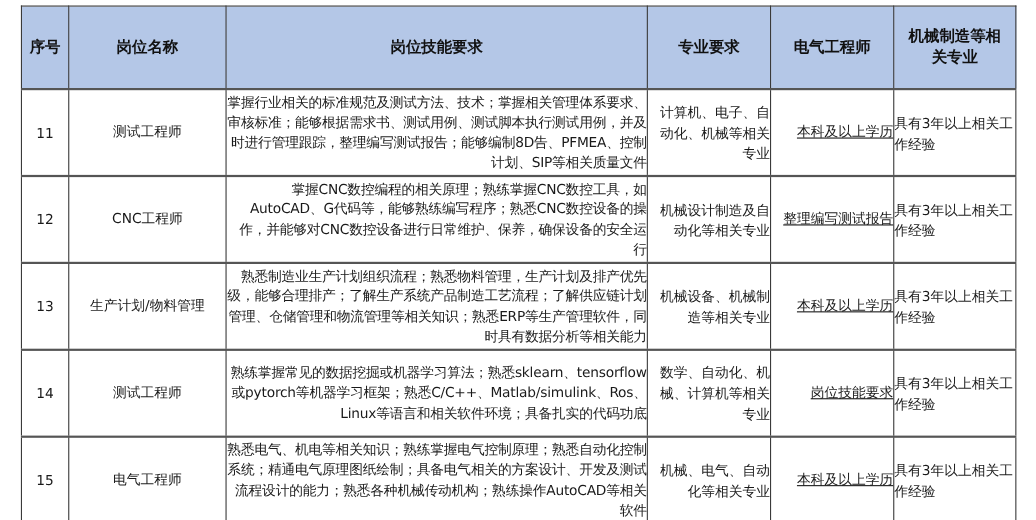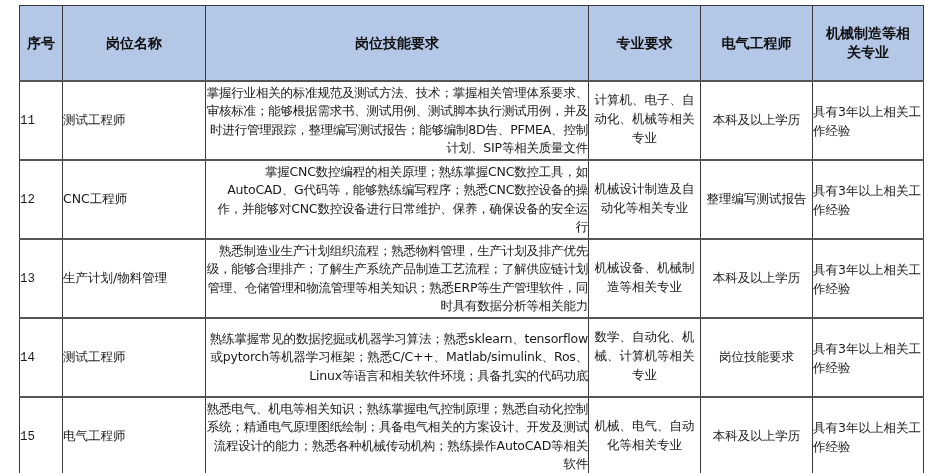--- a/index.html
+++ b/index.html
@@ -3,25 +3,25 @@
 <meta charset="utf-8">
 <style>
   html, body { margin: 0; padding: 0; background: #ffffff; }
   body { width: 942px; height: 473px; position: relative; overflow: hidden;
          font-family: "DejaVu Sans", "Liberation Sans", sans-serif; color: #1a1a1a; }
   table.jobs { position: absolute; left: 19px; top: 5px; border-collapse: collapse; table-layout: fixed; width: 904px; }
   table.jobs th, table.jobs td { border: 1px solid #3a3a3a; padding: 0; }
   table.jobs thead th { background: #b4c7e7; height: 74px; font-weight: bold; font-size: 14px; color: #111; text-align: center; vertical-align: middle; line-height: 19px; }
   table.jobs tbody td { height: 77px; font-size: 12.5px; vertical-align: middle; }
   table.jobs tbody tr { border-top: 2px solid #555; }
-  td.c-num { font-size: 13px; font-family: Liberation Mono, monospace; }
-  td.c-name { text-align: left; font-size: 13px; }
+  td.c-num { text-align: center; font-size: 13px; }
+  td.c-name { text-align: center; font-size: 13px; }
   td.c-skill { text-align: right; padding: 0 3px 0 6px; line-height: 18.5px; letter-spacing: -0.2px; }
-  td.c-major { text-align: center; padding-left: 4px; line-height: 19px; font-family: Liberation Mono, monospace; }
-  td.c-edu { text-align: center; padding-left: 4px; }
+  td.c-major { text-align: right; padding-left: 4px; line-height: 19px; }
+  td.c-edu { text-align: right; padding-left: 4px; text-decoration: underline; }
   td.c-exp { text-align: left; padding-left: 4px; line-height: 19px; }
   .hdr-exp { display: inline-block; width: 90px; }
 </style>
 </head>
 <body>
 
 <table class="jobs">
   <colgroup>
     <col style="width:43px">
     <col style="width:143px">

